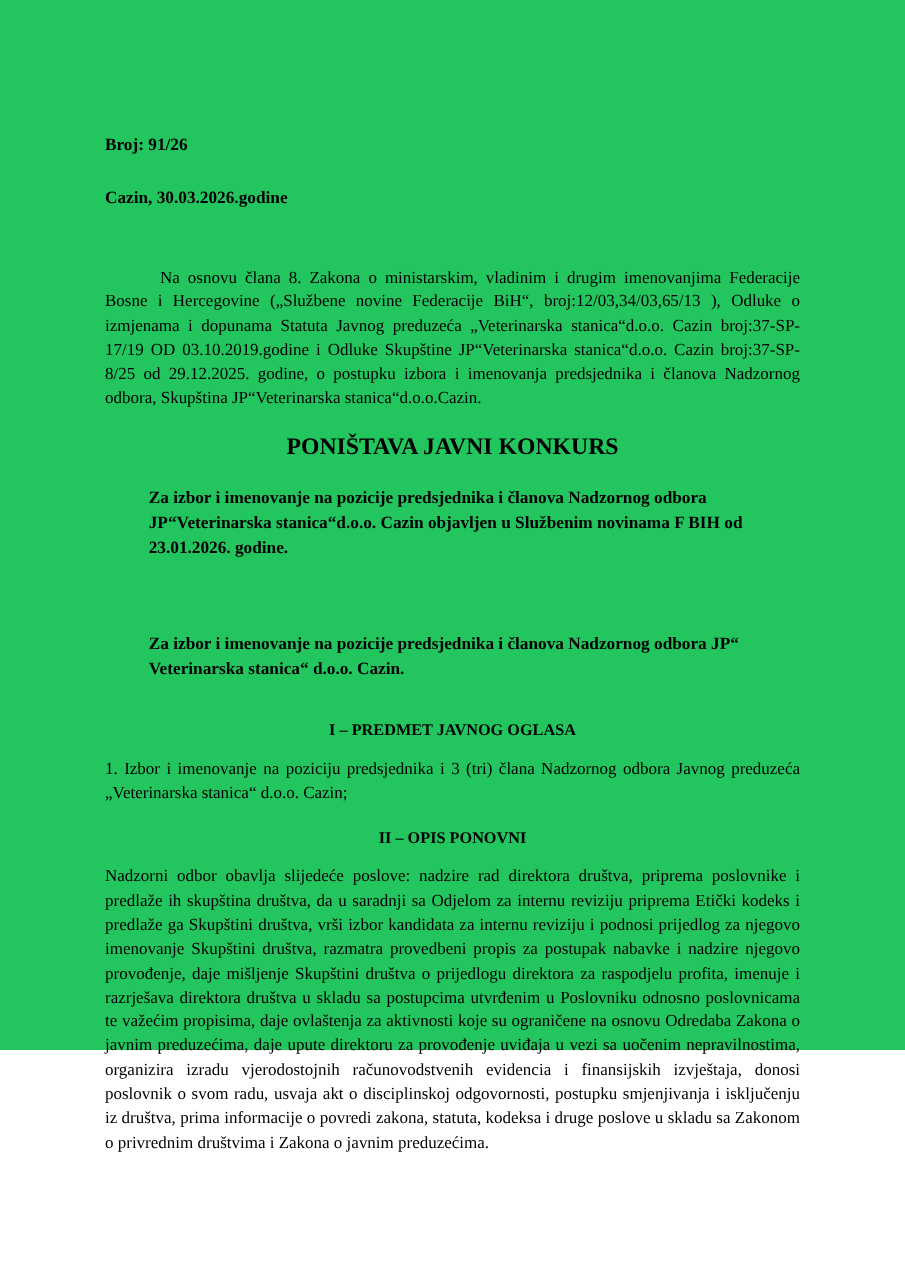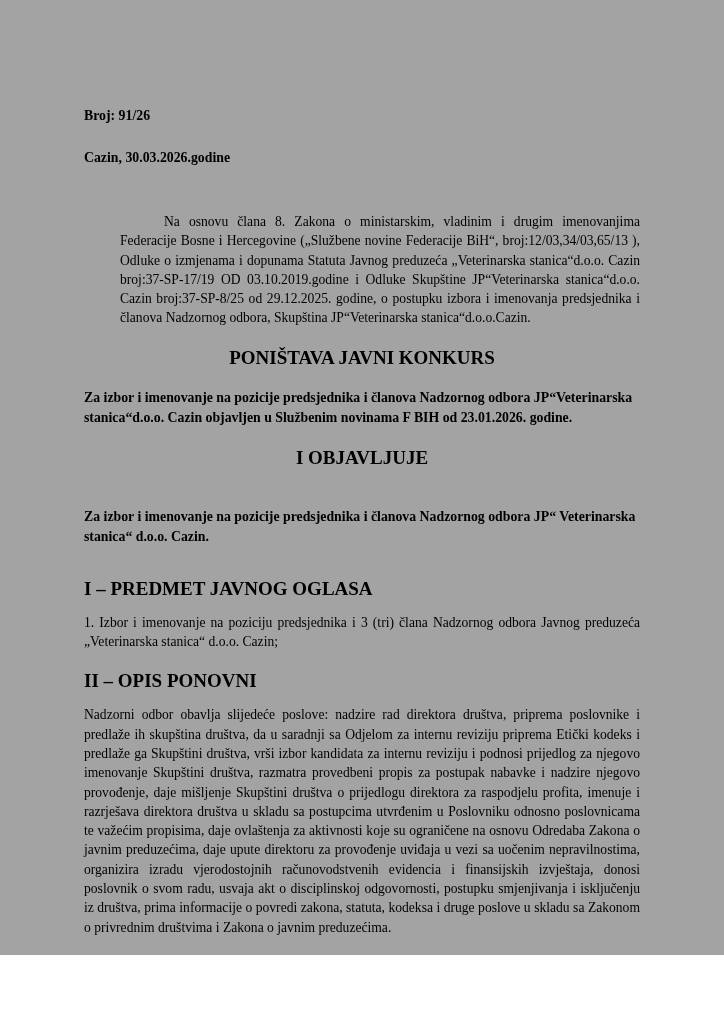--- a/index.html
+++ b/index.html
@@ -10,59 +10,60 @@
   body {
     width: 724px;
     height: 1024px;
     font-family: "Liberation Serif", serif;
     color: #000000;
     overflow: hidden;
   }
   .page {
     box-sizing: border-box;
     width: 724px;
-    height: 955px;
+    height: 840px;
     padding: 108px 84px 40px 84px;
-    background: #a3a3a3;
+    background: #22c55e;
   }
   .hdr {
     font-weight: bold;
     font-size: 13.8px;
     margin-bottom: 26px;
   }
   .hdr.second {
     margin-bottom: 46px;
   }
   p.body-par {
     font-size: 13.6px;
     line-height: 1.42;
     text-align: justify;
     margin: 0;
   }
   p.body-par.indent {
     text-indent: 44px;
-    margin-left: 36px;
   }
   .center {
     text-align: center;
     font-weight: bold;
     font-size: 19px;
   }
   .gap-sm { height: 13px; }
   .gap-md { height: 19px; }
   .gap-xl { height: 31px; }
   .bold-block {
     font-weight: bold;
     font-size: 13.8px;
     line-height: 1.45;
     text-align: left;
+    margin-left: 35px;
   }
   .section-title {
     font-weight: bold;
-    font-size: 19px;
+    font-size: 13px;
+    text-align: center;
   }
 </style>
 </head>
 <body>
 
 <div class="page">
 
   <div class="hdr">Broj: 91/26</div>
   <div class="hdr second">Cazin, 30.03.2026.godine</div>
 
@@ -71,21 +72,20 @@
   <div class="gap-md"></div>
 
   <div class="center">PONIŠTAVA JAVNI KONKURS</div>
 
   <div class="gap-md"></div>
 
   <div class="bold-block">Za izbor i imenovanje na pozicije predsjednika i članova Nadzornog odbora JP“Veterinarska stanica“d.o.o. Cazin objavljen u Službenim novinama F BIH od 23.01.2026. godine.</div>
 
   <div class="gap-md"></div>
 
-  <div class="center">I OBJAVLJUJE</div>
 
   <div class="gap-md"></div>
 
 
   <div class="gap-md"></div>
 
   <div class="bold-block">Za izbor i imenovanje na pozicije predsjednika i članova Nadzornog odbora JP“ Veterinarska stanica“ d.o.o. Cazin.</div>
 
   <div class="gap-xl"></div>
 

